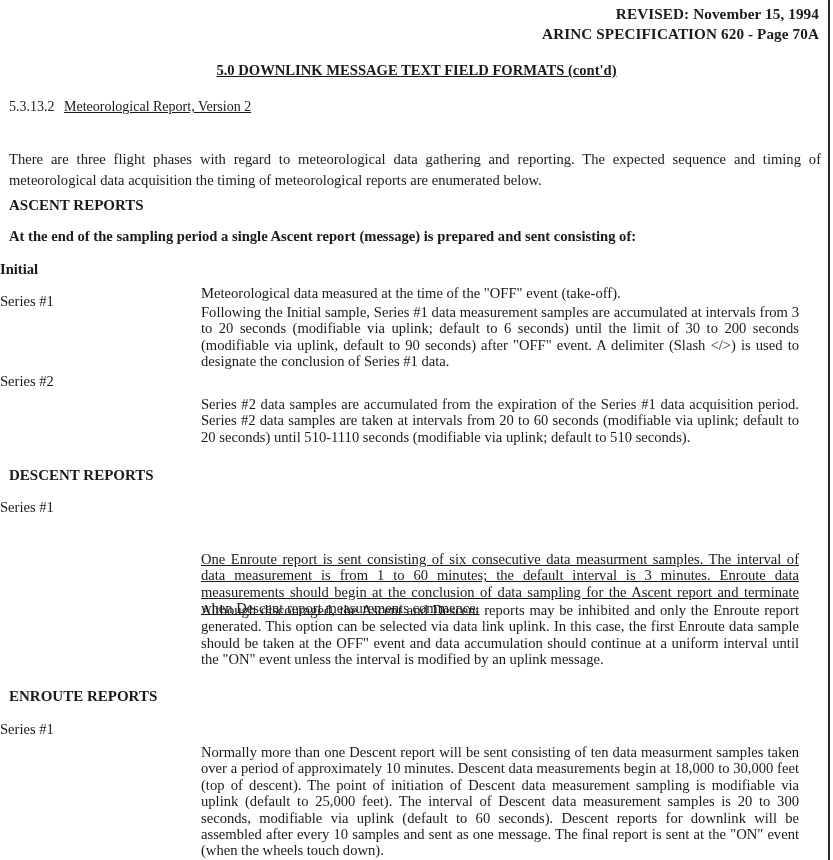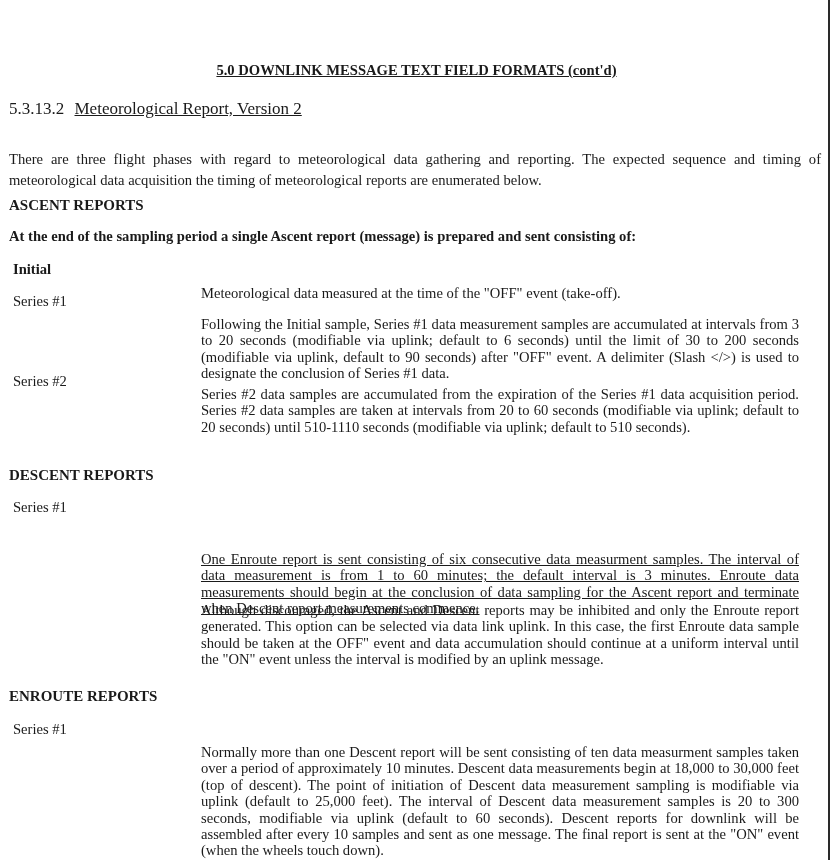--- a/index.html
+++ b/index.html
@@ -41,21 +41,21 @@
       top: 62px;
       text-align: center;
       font-weight: bold;
       font-size: 14.6px;
       text-decoration: underline;
     }
     .subsection {
       position: absolute;
       left: 9px;
       top: 99px;
-      font-size: 17px;
+      font-size: 14px;
     }
     .subsection .title {
       text-decoration: underline;
       margin-left: 6px;
     }
     .intro {
       position: absolute;
       left: 9px;
       top: 149px;
       width: 812px;
@@ -70,61 +70,63 @@
     }
     .lead {
       position: absolute;
       left: 9px;
       top: 228px;
       width: 812px;
       font-weight: bold;
     }
     .label {
       position: absolute;
-      left: 13px;
+      left: 0;
       font-size: 14.6px;
     }
     .label.bold { font-weight: bold; }
     .desc {
       position: absolute;
       left: 201px;
       width: 598px;
       line-height: 16.4px;
       text-align: justify;
       margin-top: 24px;
     }
   </style>
 </head>
 <body>
 
 <div class="right-border"></div>
 
 <div class="header-right">
+  <div>REVISED:  November 15, 1994</div>
+  <div>ARINC SPECIFICATION 620 - Page 70A</div>
 </div>
 
 <div class="section-title">5.0 DOWNLINK MESSAGE TEXT FIELD FORMATS (cont'd)</div>
 
 <div class="subsection">
   <span>5.3.13.2</span>
   <span class="title">Meteorological Report, Version 2</span>
 </div>
 
 <div class="intro">There are three flight phases with regard to meteorological data gathering and reporting.  The expected sequence and timing of meteorological data acquisition the timing of meteorological reports are enumerated below.</div>
 
 <div class="heading" style="top:197px;">ASCENT REPORTS</div>
 <div class="lead">At the end of the sampling period a single Ascent report (message) is prepared and sent  consisting of:</div>
 
 <div class="label bold" style="top:261px;">Initial</div>
 <div class="desc" style="top:261px;">Meteorological data measured at the time of the "OFF" event (take-off).</div>
 
 <div class="label" style="top:293px;">Series #1</div>
-<div class="desc" style="top:292px;">Following the Initial sample, Series #1 data measurement samples are accumulated at intervals from 3 to 20 seconds (modifiable via uplink; default to 6 seconds) until the limit of 30 to 200 seconds (modifiable via uplink, default to 90 seconds) after "OFF" event.  A delimiter (Slash &lt;/&gt;) is used to designate the conclusion of Series #1 data.</div>
+<div class="desc" style="top:280px;">Following the Initial sample, Series #1 data measurement samples are accumulated at intervals from 3 to 20 seconds (modifiable via uplink; default to 6 seconds) until the limit of 30 to 200 seconds (modifiable via uplink, default to 90 seconds) after "OFF" event.  A delimiter (Slash &lt;/&gt;) is used to designate the conclusion of Series #1 data.</div>
 
 <div class="label" style="top:373px;">Series #2</div>
-<div class="desc" style="top:362px;">Series #2 data samples are accumulated from the expiration of the Series #1 data acquisition period.  Series #2 data samples are taken at intervals from 20 to 60 seconds (modifiable via uplink; default to 20 seconds) until 510-1110 seconds (modifiable via uplink; default to 510 seconds).</div>
+<div class="desc" style="top:372px;">Series #2 data samples are accumulated from the expiration of the Series #1 data acquisition period.  Series #2 data samples are taken at intervals from 20 to 60 seconds (modifiable via uplink; default to 20 seconds) until 510-1110 seconds (modifiable via uplink; default to 510 seconds).</div>
 
 <div class="heading" style="top:467px;">DESCENT REPORTS</div>
 <div class="label" style="top:499px;">Series #1</div>
 <div class="desc" style="top:527px;text-decoration:underline;">One Enroute report is sent consisting of six consecutive data measurment samples.  The interval of data measurement is from 1 to 60 minutes; the default interval is 3 minutes. Enroute data measurements should begin at the conclusion of data sampling for the Ascent report and terminate when Descent report measurements commence.</div>
 <div class="desc" style="top:578px;">Although discouraged, the Ascent and Descent reports may be inhibited and only the Enroute report generated.  This option can be selected via data link uplink.  In this case, the first Enroute data sample should be taken at the OFF" event and data accumulation should continue at a uniform interval until the "ON" event unless the interval is modified by an uplink message.</div>
 
 <div class="heading" style="top:688px;">ENROUTE REPORTS</div>
 <div class="label" style="top:721px;">Series #1</div>
 <div class="desc" style="top:720px;">Normally more than one Descent report will be sent consisting of ten data measurment samples taken over a period of approximately 10 minutes.  Descent data measurements begin at 18,000 to 30,000 feet (top of descent).  The point of initiation of Descent data measurement sampling is modifiable via uplink (default to 25,000 feet).  The interval of Descent data measurement samples is 20 to 300 seconds, modifiable via uplink (default to 60 seconds).  Descent reports for downlink will be assembled after every 10 samples and sent as one message.  The final report is sent at the "ON" event (when the wheels touch down).</div>
 

